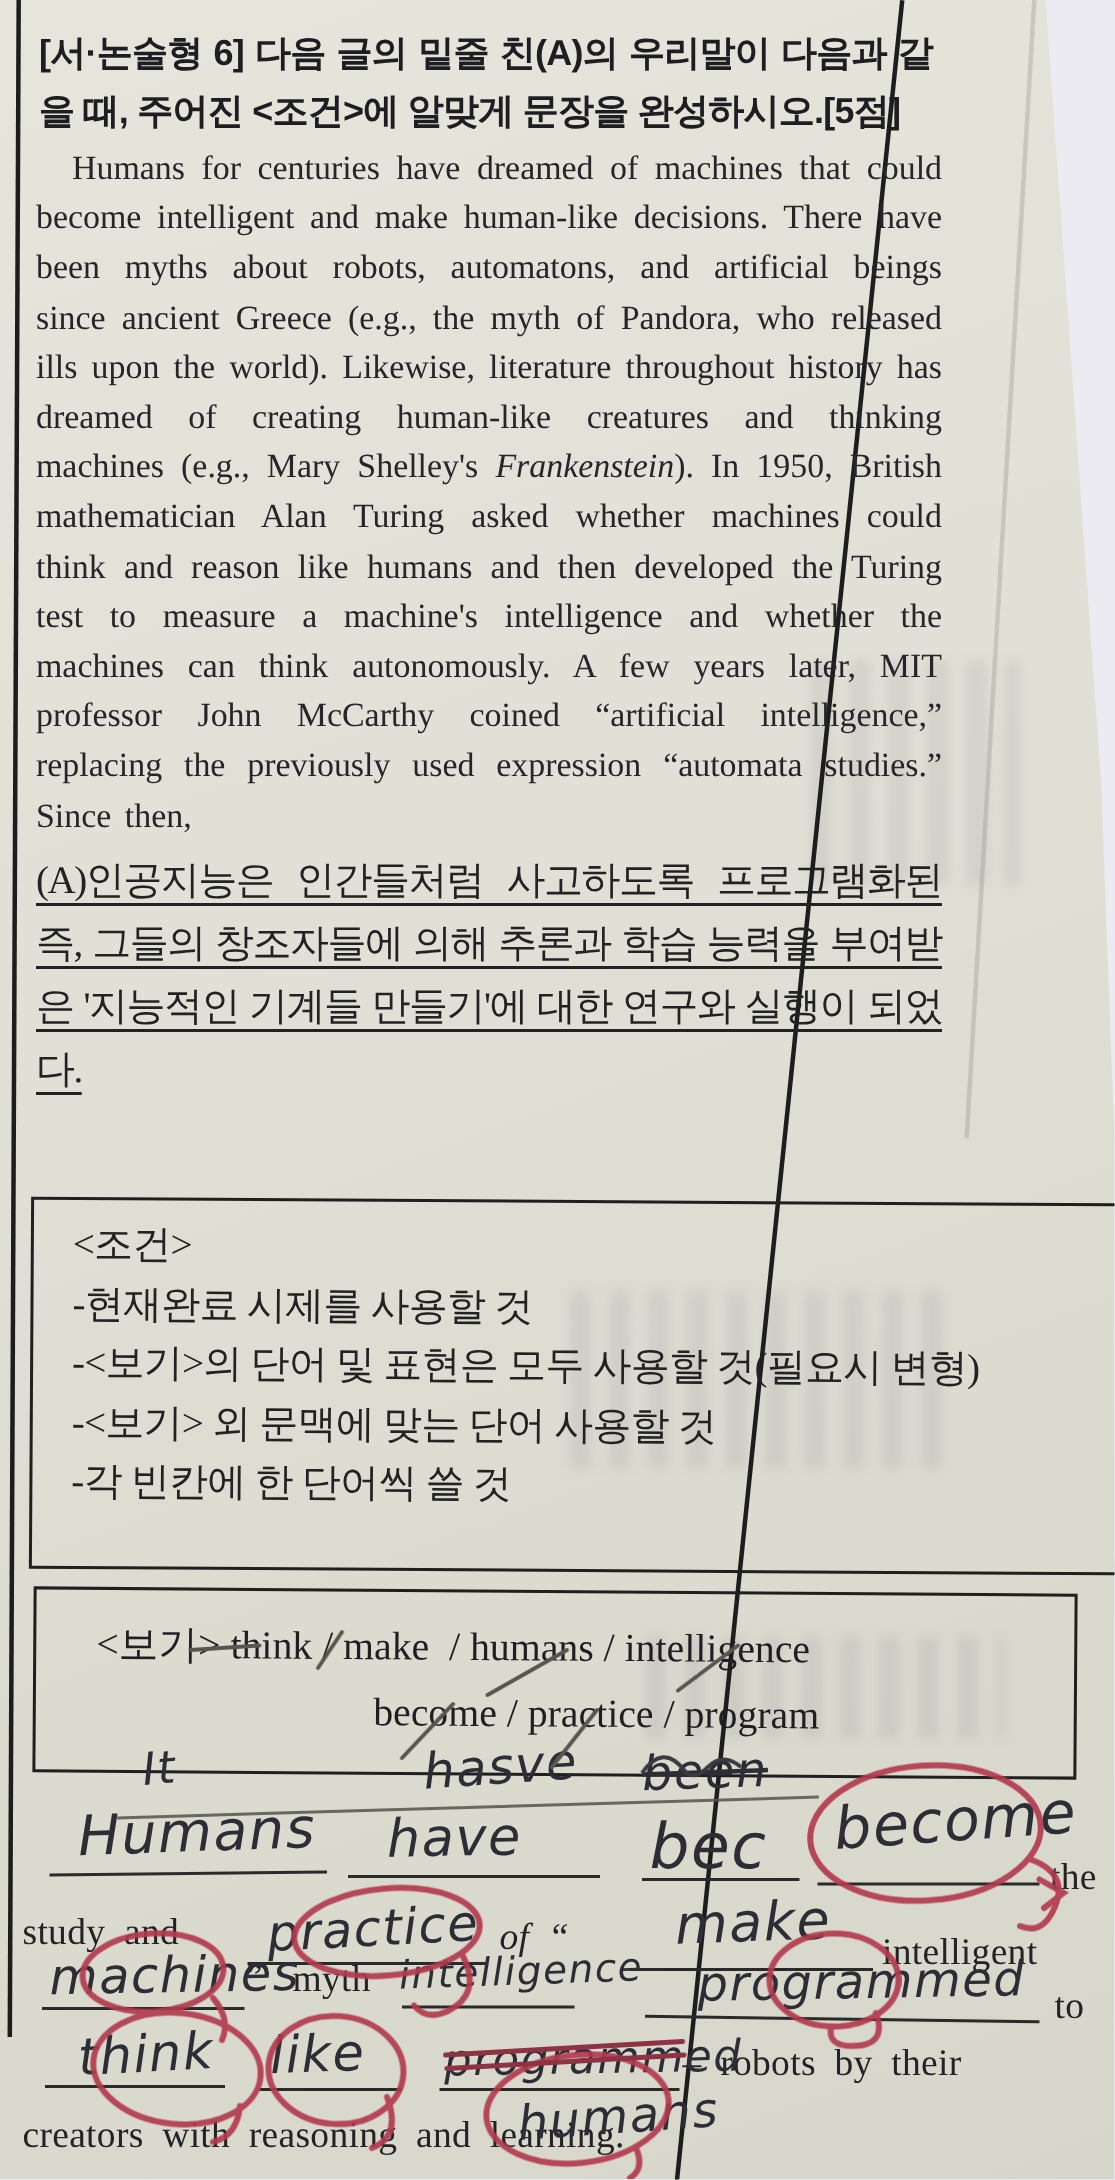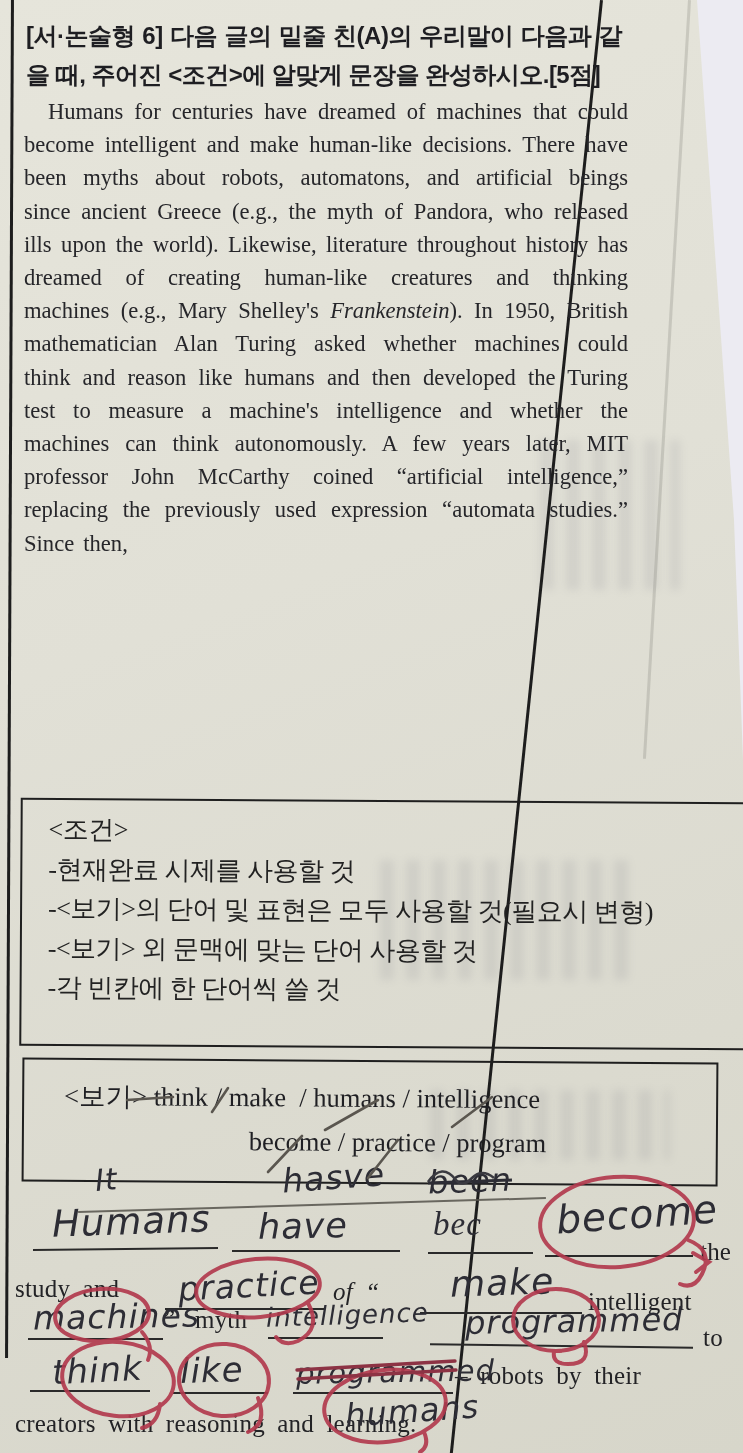--- a/index.html
+++ b/index.html
@@ -76,20 +76,21 @@
 <div class="smudge" style="left:380px;top:860px;width:260px;height:120px;"></div>
 <div class="smudge" style="left:430px;top:1090px;width:240px;height:70px;"></div>
 
 <div class="rule left-rule"></div>
 <div class="rule right-rule"></div>
 
 <div class="q-header">[서·논술형 6] 다음 글의 밑줄 친(A)의 우리말이 다음과 같을 때, 주어진 &lt;조건&gt;에 알맞게 문장을 완성하시오.[5점]</div>
 
 <div class="passage">
   <div class="passage-en"><span>Humans for centuries have dreamed of machines that could become intelligent and make human-like decisions. There have been myths about robots, automatons, and artificial beings since ancient Greece (e.g., the myth of Pandora, who released ills upon the world). Likewise, literature throughout history has dreamed of creating human-like creatures and thinking machines (e.g., Mary Shelley's </span><i>Frankenstein</i><span>). In 1950, British mathematician Alan Turing asked whether machines could think and reason like humans and then developed the Turing test to measure a machine's intelligence and whether the machines can think autonomously. A few years later, MIT professor John McCarthy coined “artificial intelligence,” replacing the previously used expression “automata studies.” Since then,</span></div>
+  <div class="passage-ko">(A)인공지능은 인간들처럼 사고하도록 프로그램화된 즉, 그들의 창조자들에 의해 추론과 학습 능력을 부여받은 '지능적인 기계들 만들기'에 대한 연구와 실행이 되었다.</div>
 </div>
 
 <div class="box cond-box">
   <div class="cond-item">&lt;조건&gt;</div>
   <div class="cond-item">-현재완료 시제를 사용할 것</div>
   <div class="cond-item">-&lt;보기&gt;의 단어 및 표현은 모두 사용할 것(필요시 변형)</div>
   <div class="cond-item">-&lt;보기&gt; 외 문맥에 맞는 단어 사용할 것</div>
   <div class="cond-item">-각 빈칸에 한 단어씩 쓸 것</div>
 </div>
 
@@ -119,21 +120,21 @@
 <div class="pr" style="left:195px;top:1306px;">myth</div>
 <div class="pr" style="left:703px;top:1324px;">to</div>
 <div class="pr" style="left:455px;top:1362px;">– robots by their</div>
 <div class="pr" style="left:15px;top:1410px;">creators with reasoning and learning.</div>
 
 <div class="hw" style="left:95px;top:1162px;font-size:30px;transform:rotate(-5deg);">It</div>
 <div class="hw" style="left:52px;top:1200px;font-size:37px;transform:rotate(-2deg);">Humans</div>
 <div class="hw" style="left:282px;top:1158px;font-size:33px;transform:rotate(-4deg);">hasve</div>
 <div class="hw" style="left:258px;top:1206px;font-size:35px;transform:rotate(-1deg);">have</div>
 <div class="hw" style="left:428px;top:1162px;font-size:32px;transform:rotate(-2deg);text-decoration:line-through;">been</div>
-<div class="hw" style="left:433px;top:1206px;font-size:33px;font-family:Liberation Serif, serif;">bec</div>
+<div class="hw" style="left:433px;top:1206px;font-size:42px;">bec</div>
 <div class="hw" style="left:556px;top:1192px;font-size:39px;transform:rotate(-4deg);">become</div>
 <div class="hw" style="left:178px;top:1266px;font-size:33px;transform:rotate(-3deg);">practice</div>
 <div class="hw" style="left:450px;top:1262px;font-size:36px;transform:rotate(-2deg);">make</div>
 <div class="hw" style="left:33px;top:1297px;font-size:33px;transform:rotate(-1deg);">machines</div>
 <div class="hw" style="left:266px;top:1300px;font-size:26px;transform:rotate(-2deg);">intelligence</div>
 <div class="hw" style="left:465px;top:1302px;font-size:32px;transform:rotate(-1deg);">programmed</div>
 <div class="hw" style="left:52px;top:1350px;font-size:34px;transform:rotate(-3deg);">think</div>
 <div class="hw" style="left:180px;top:1350px;font-size:34px;transform:rotate(-2deg);">like</div>
 <div class="hw" style="left:296px;top:1355px;font-size:29px;transform:rotate(-1deg);">programmed</div>
 <div class="hw" style="left:345px;top:1392px;font-size:32px;transform:rotate(-4deg);">humans</div>

